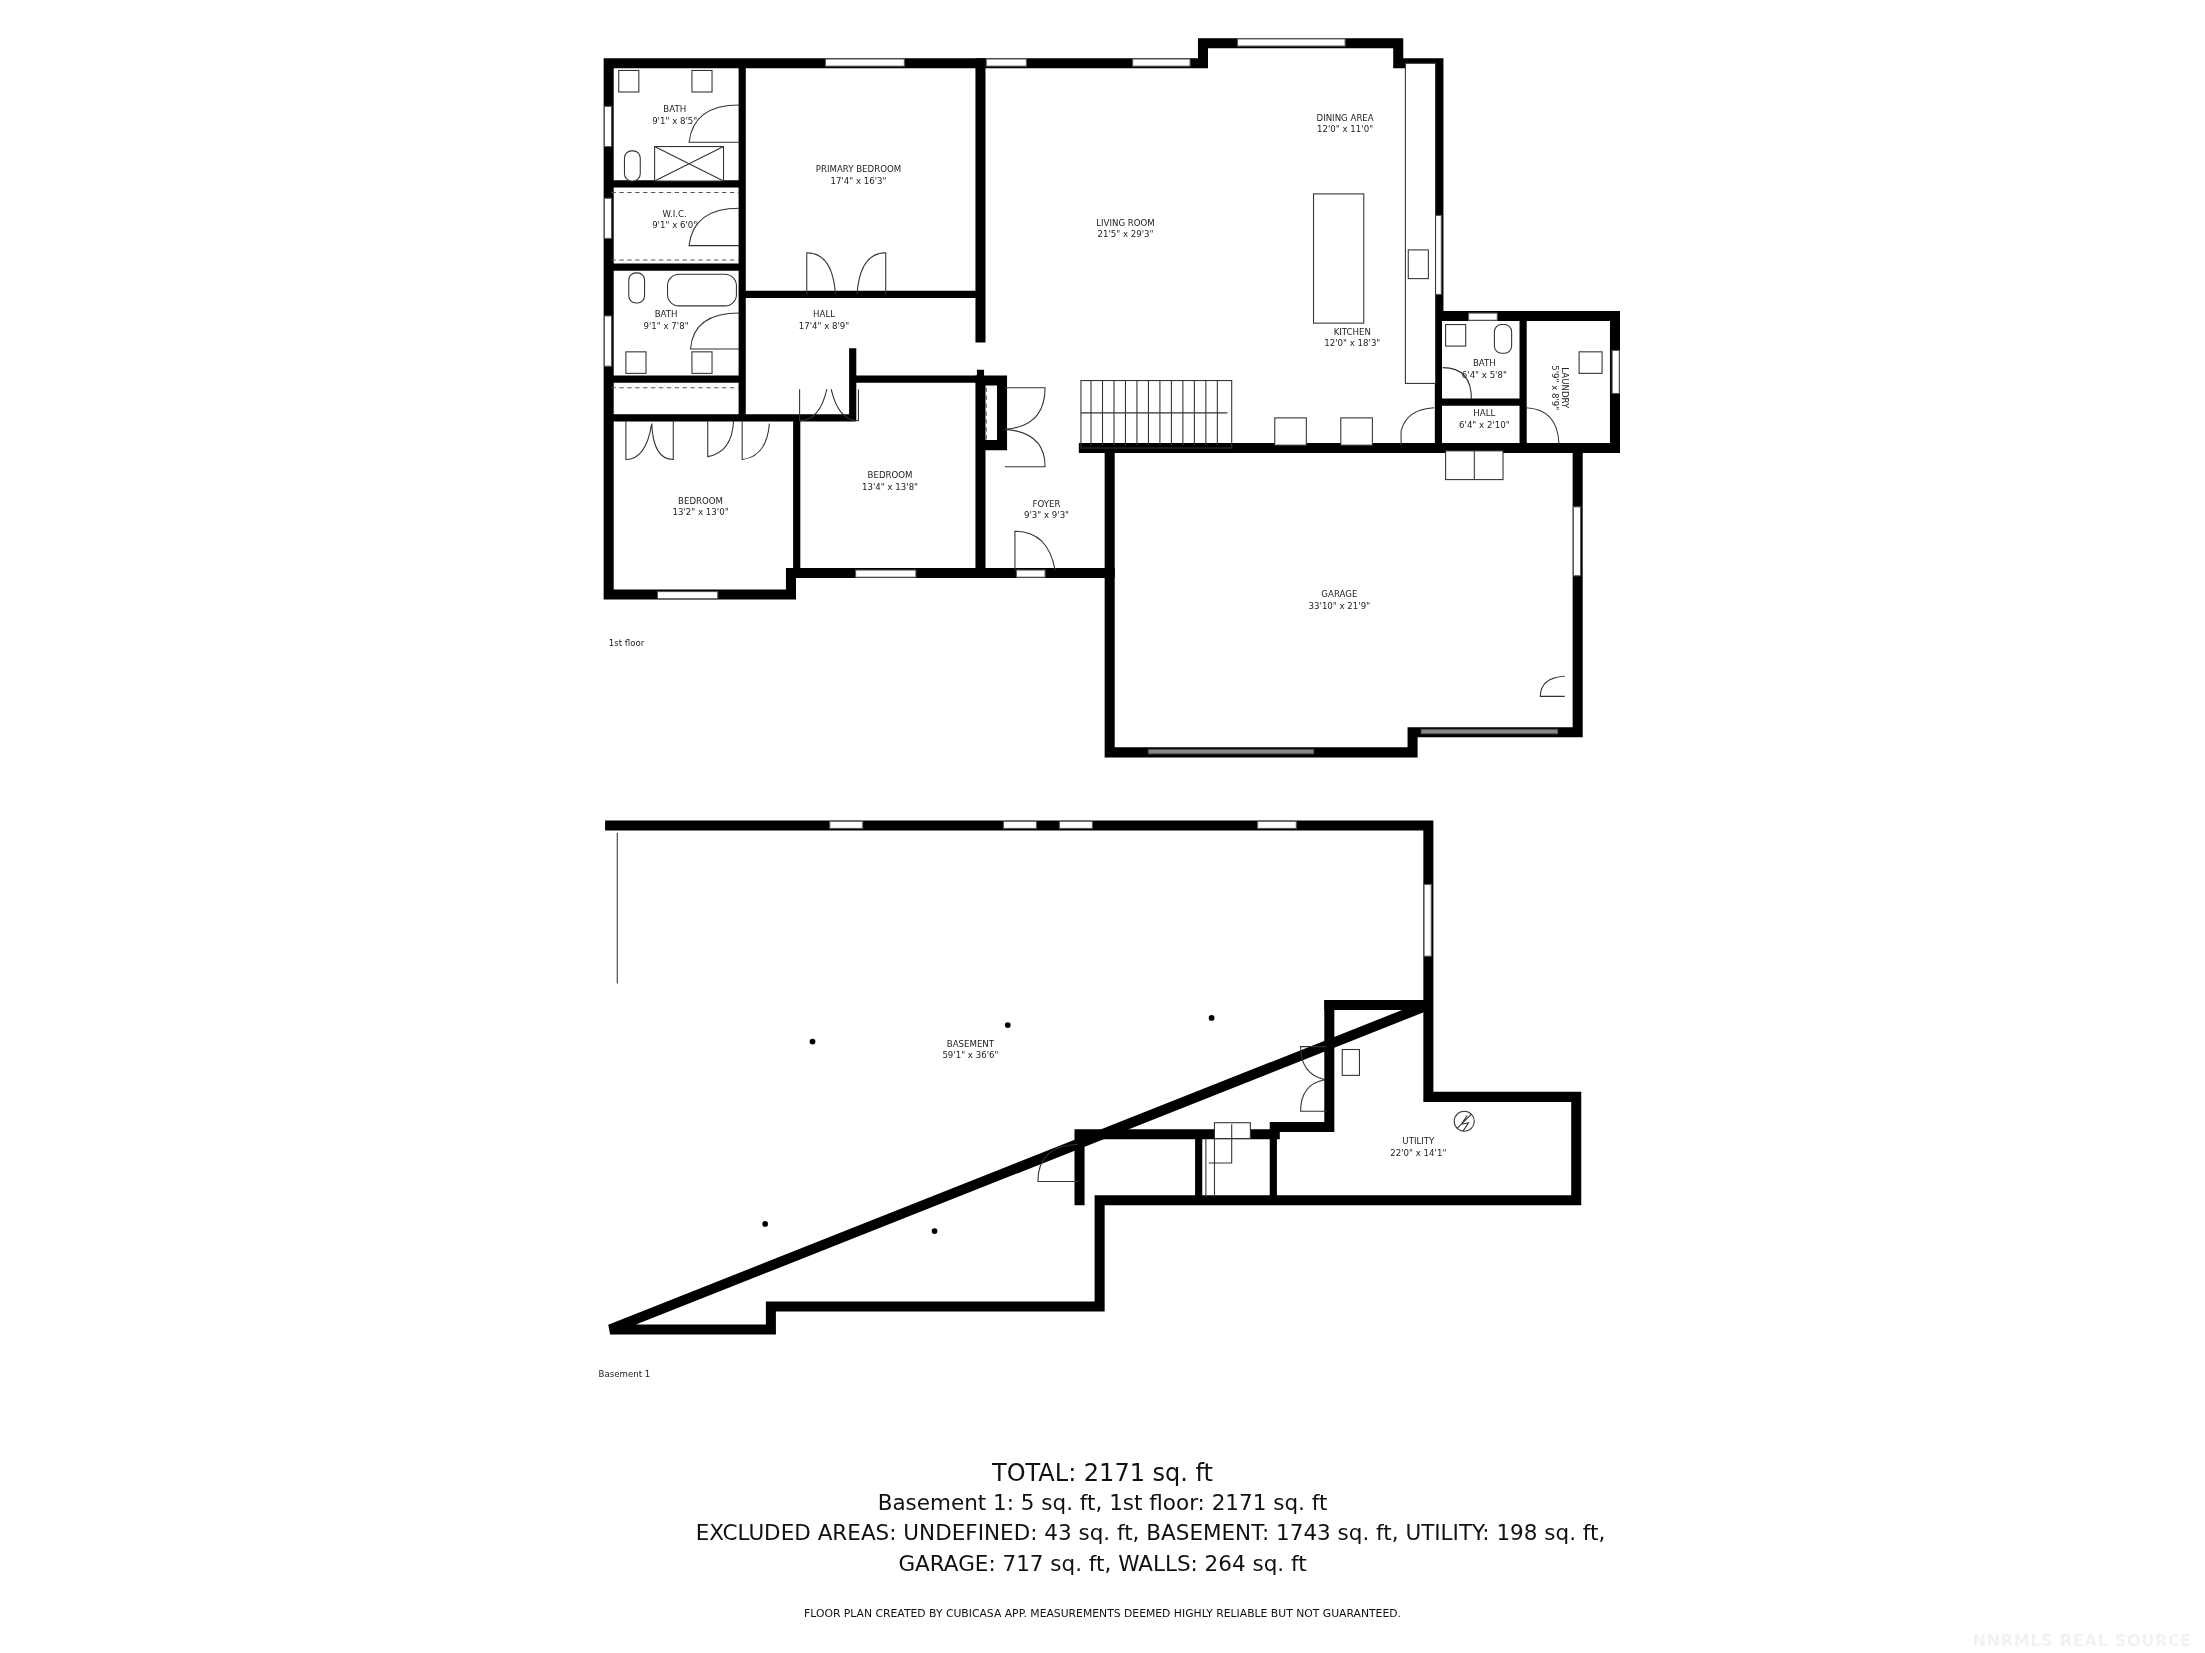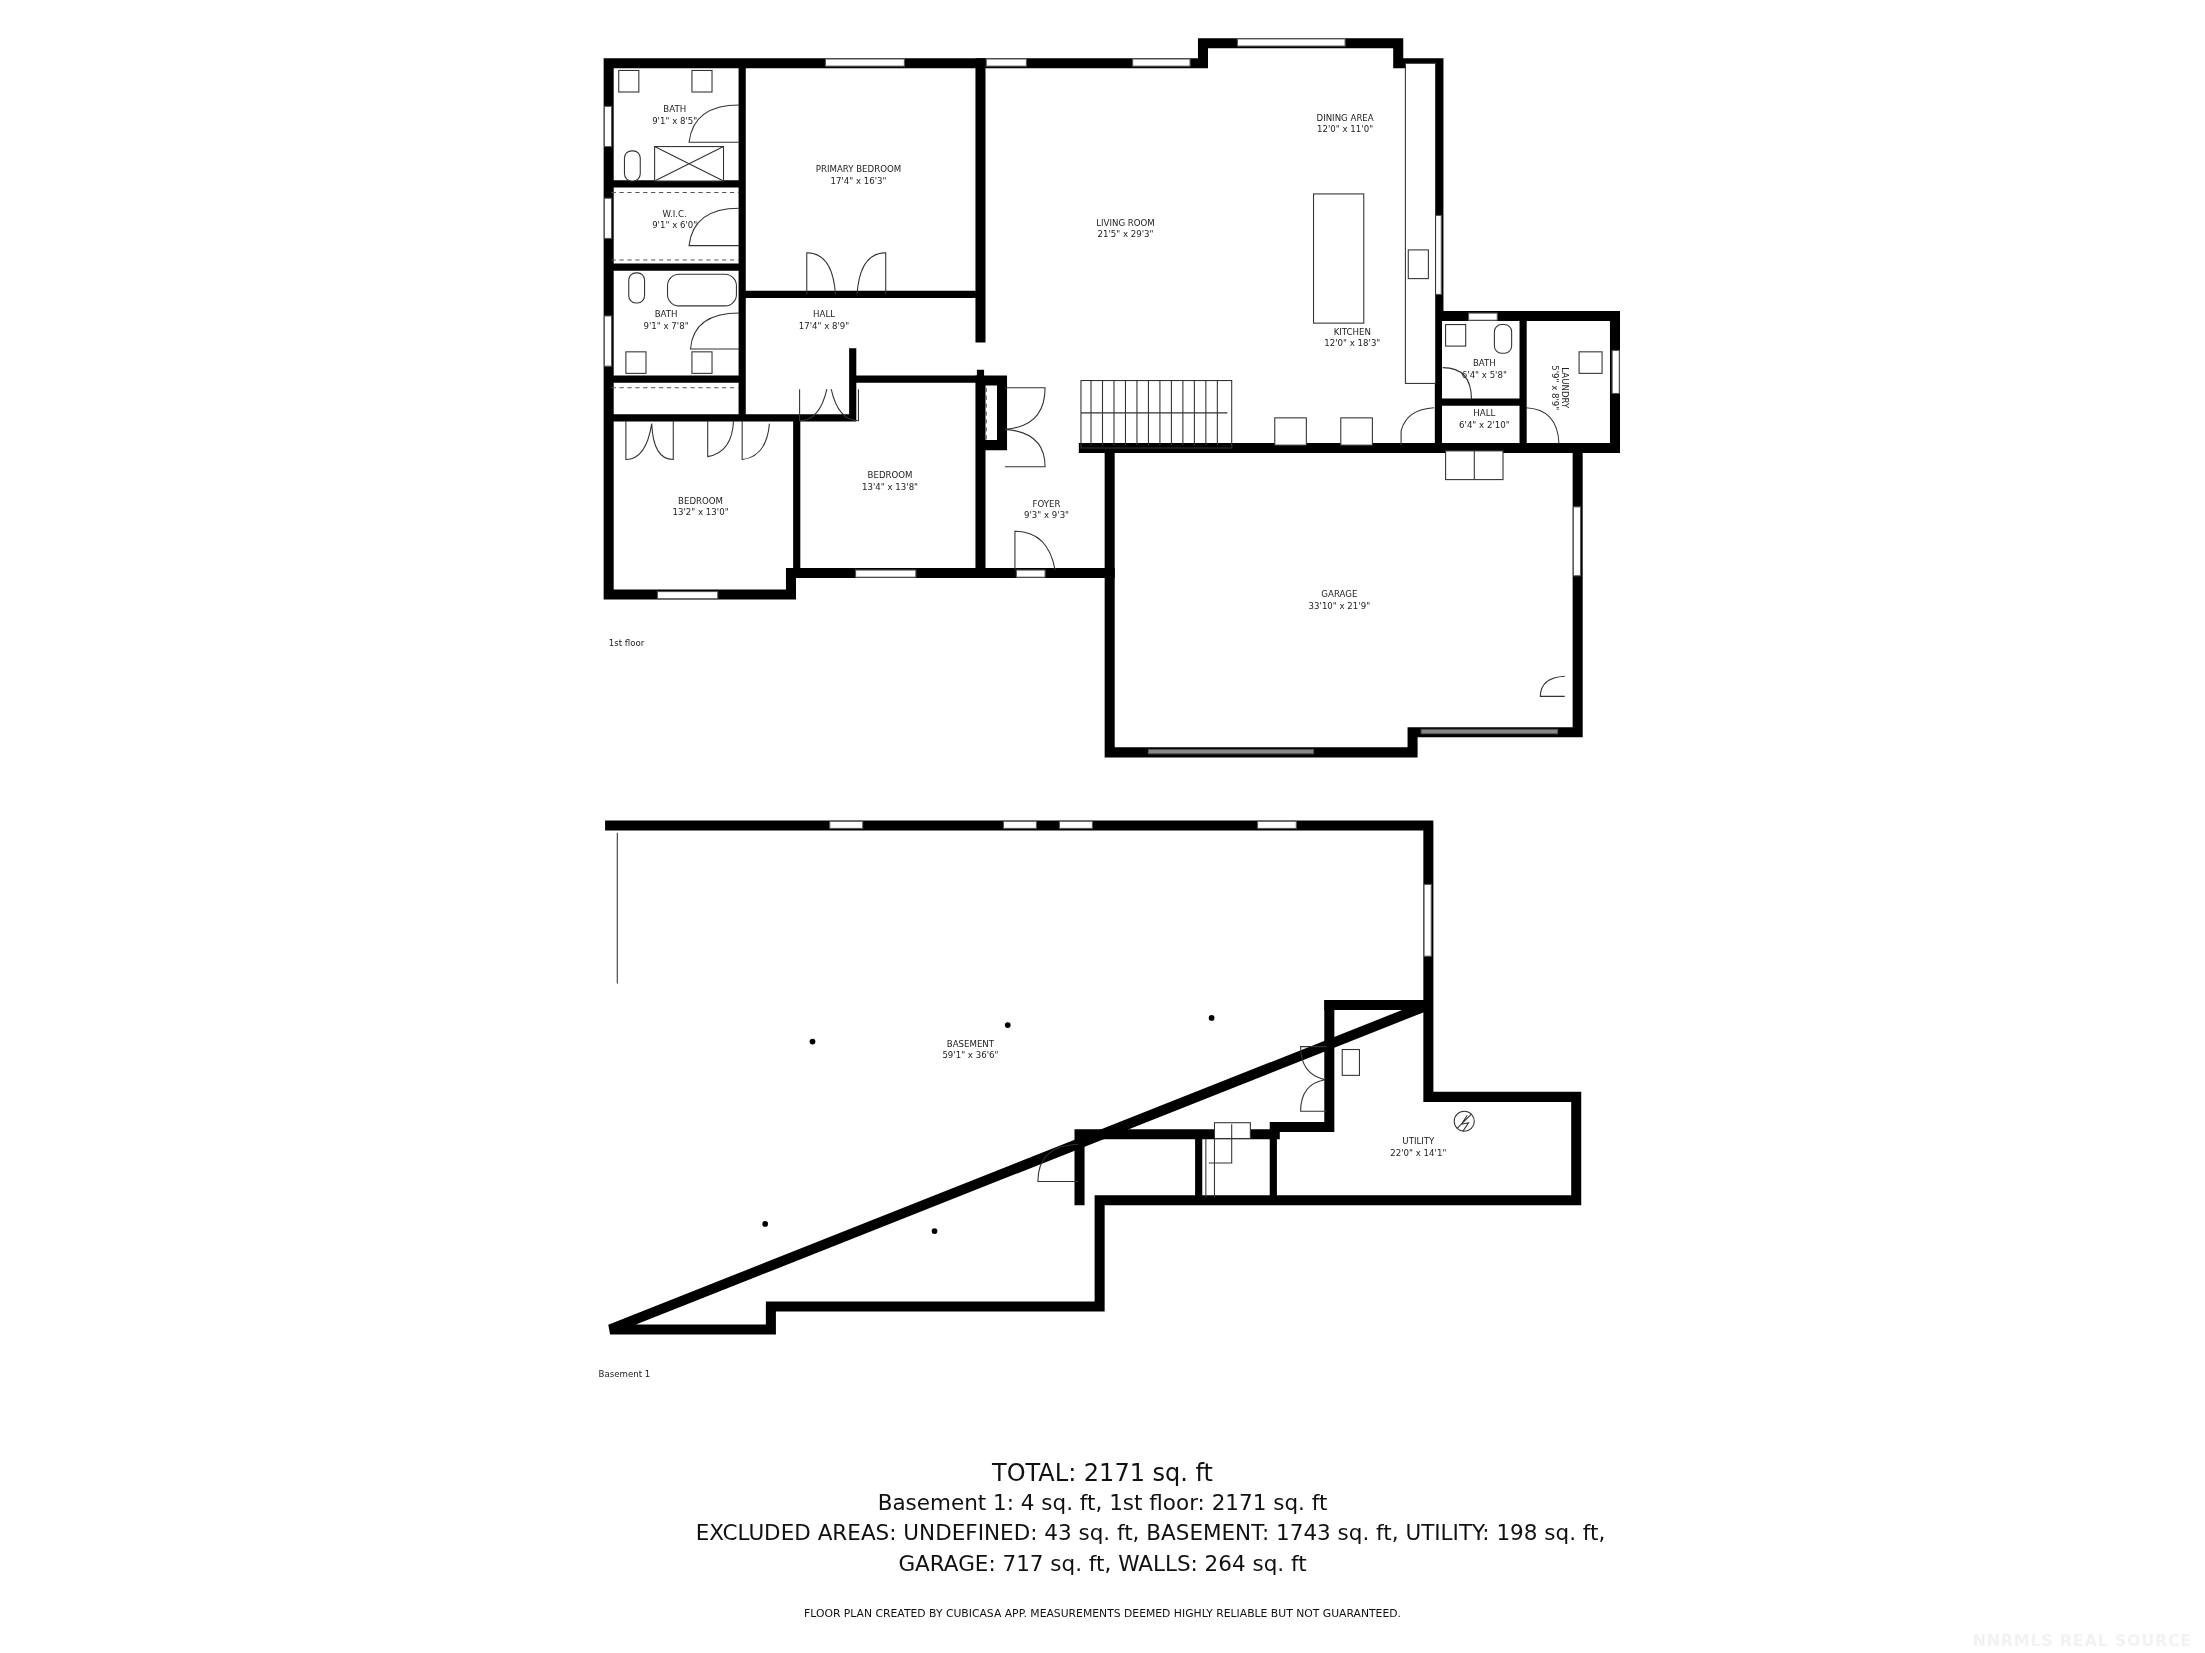--- a/index.html
+++ b/index.html
@@ -180,18 +180,18 @@
     <text class="label" x="1352" y="1458">BASEMENT</text>
     <text class="label" x="1352" y="1474">59'1" x 36'6"</text>
     <text class="label" x="1976" y="1594">UTILITY</text>
     <text class="label" x="1976" y="1610">22'0" x 14'1"</text>
 
     <text class="floorlabel" x="834" y="1918">Basement 1</text>
   </g>
 </svg>
 
 <div id="total" class="summary">TOTAL: 2171 sq. ft</div>
-<div id="line1" class="summary">Basement 1: 4 sq. ft, 1st floor: 2171 sq. ft</div>
+<div id="line1" class="summary">Basement 1: 5 sq. ft, 1st floor: 2171 sq. ft</div>
 <div id="line2" class="summary">EXCLUDED AREAS: UNDEFINED: 43 sq. ft, BASEMENT: 1743 sq. ft, UTILITY: 198 sq. ft,</div>
 <div id="line3" class="summary">GARAGE: 717 sq. ft, WALLS: 264 sq. ft</div>
 <div id="disclaimer" class="summary">FLOOR PLAN CREATED BY CUBICASA APP. MEASUREMENTS DEEMED HIGHLY RELIABLE BUT NOT GUARANTEED.</div>
 <div id="watermark">NNRMLS REAL SOURCE</div>
 
 
 </body></html>

